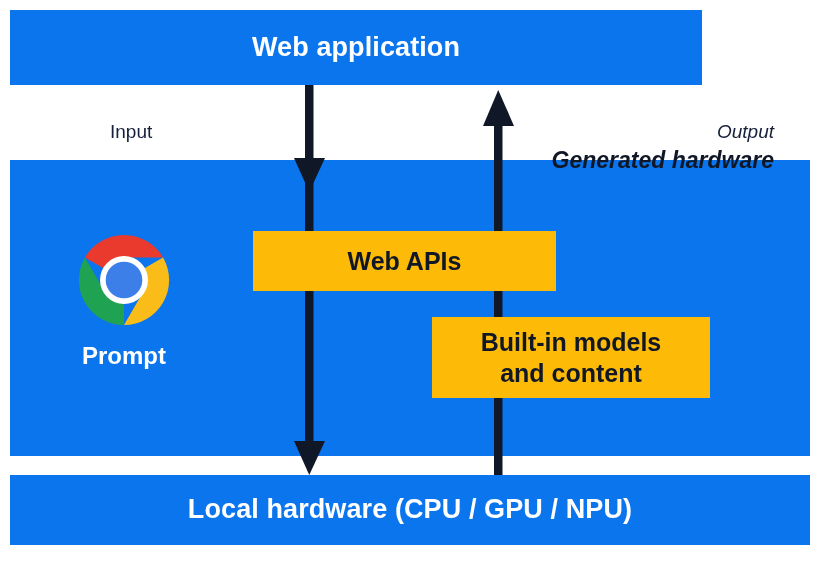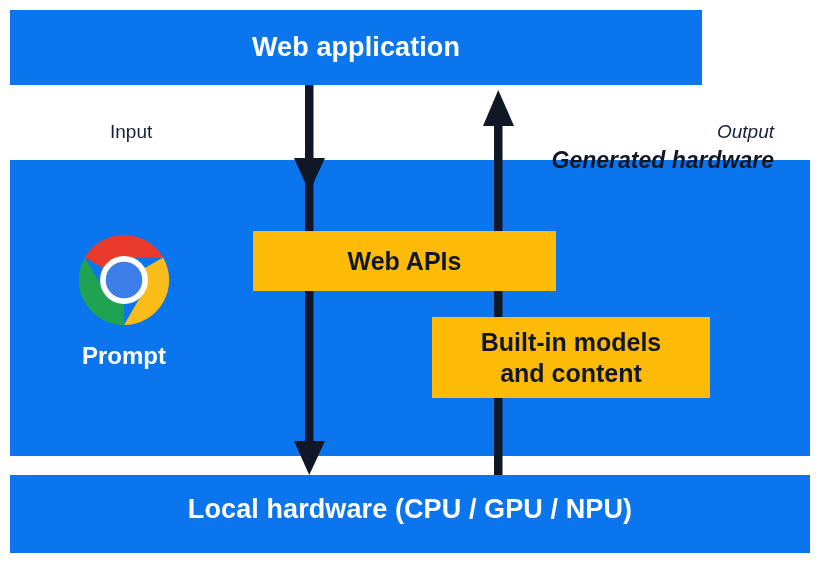--- a/index.html
+++ b/index.html
@@ -32,21 +32,21 @@
   #band-browser {
     left: 10px;
     top: 160px;
     width: 800px;
     height: 296px;
   }
   #band-local-hardware {
     left: 10px;
     top: 475px;
     width: 800px;
-    height: 78px;
+    height: 70px;
   }
 
   .band-title {
     position: absolute;
     left: 0;
     right: 0;
     text-align: center;
     color: #ffffff;
     font-size: 27px;
     font-weight: bold;

